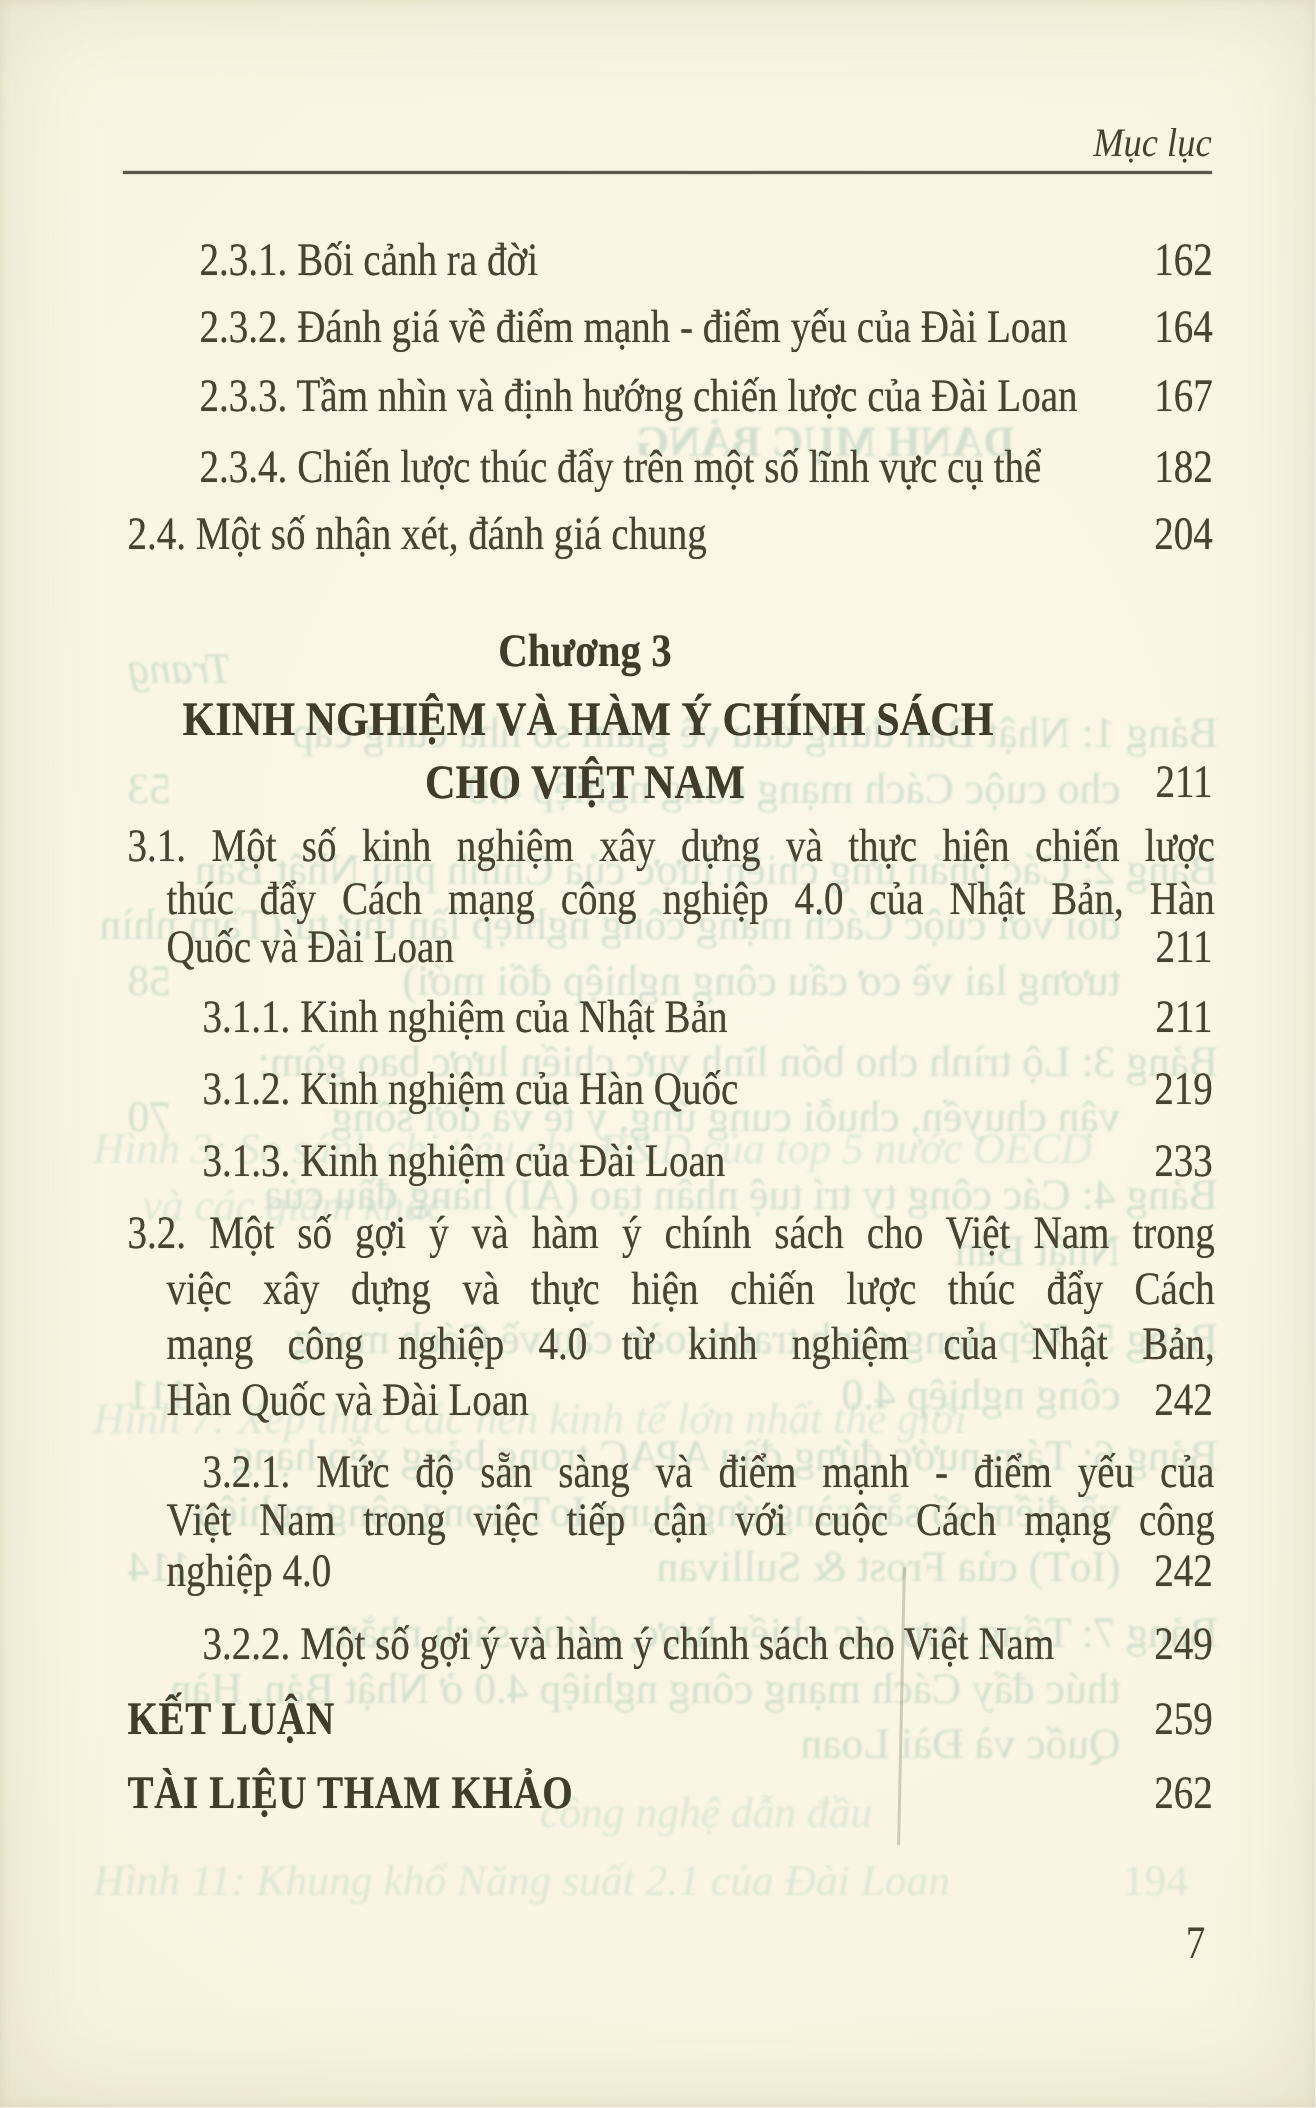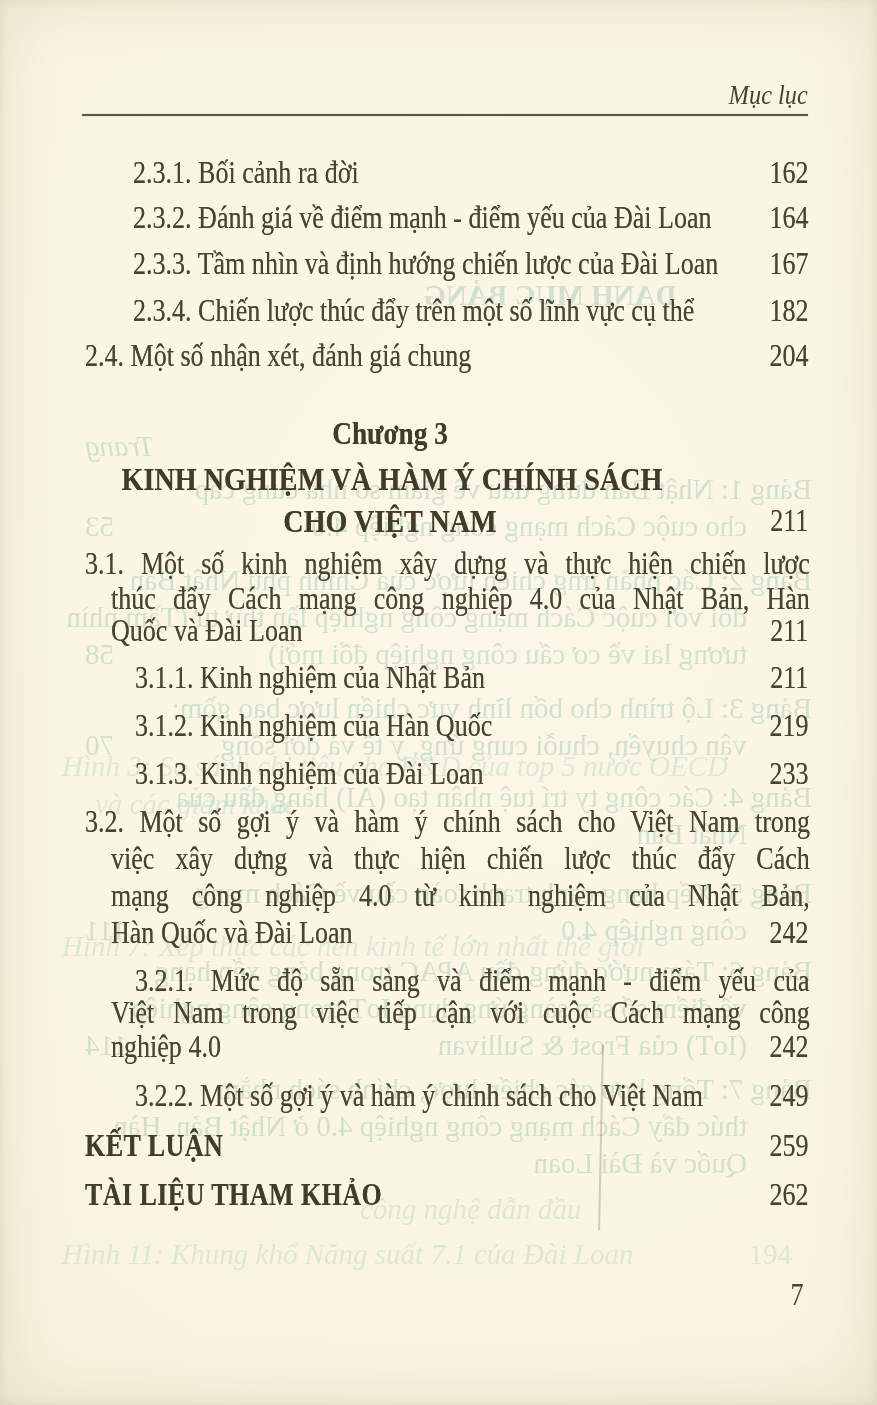--- a/index.html
+++ b/index.html
@@ -97,21 +97,21 @@
     <div class="bl" style="top:1072px;left:65px">Bảng 7: Tổng hợp các chiến lược, chính sách nhằm</div>
     <div class="bl" style="top:1109px;left:130px">thúc đẩy Cách mạng công nghiệp 4.0 ở Nhật Bản, Hàn</div>
     <div class="bl" style="top:1146px;left:130px">Quốc và Đài Loan</div>
   </div>
 
   <div class="bleed-faint">
     <div class="bf" style="top:749px;left:62px">Hình 3: So sánh chi tiêu cho R&amp;D của top 5 nước OECD</div>
     <div class="bf" style="top:787px;left:95px">và các giảm khác</div>
     <div class="bf" style="top:929px;left:62px">Hình 7: Xếp thực các nền kinh tế lớn nhất thế giới</div>
     <div class="bf" style="top:1192px;left:360px">công nghệ dẫn đầu</div>
-    <div class="bf" style="top:1237px;left:62px">Hình 11: Khung khổ Năng suất 7.1 của Đài Loan</div>
+    <div class="bf" style="top:1237px;left:62px">Hình 11: Khung khổ Năng suất 2.1 của Đài Loan</div>
     <div class="bf" style="top:1237px;right:85px;font-style:normal">194</div>
   </div>
 
   <div class="scratch"></div>
 
   <div class="runhead">Mục lục</div>
   <div class="rule"></div>
 
   <div class="ln" style="top:154px;left:133px">2.3.1. Bối cảnh ra đời</div>
   <div class="pnum" style="top:154px">162</div>

